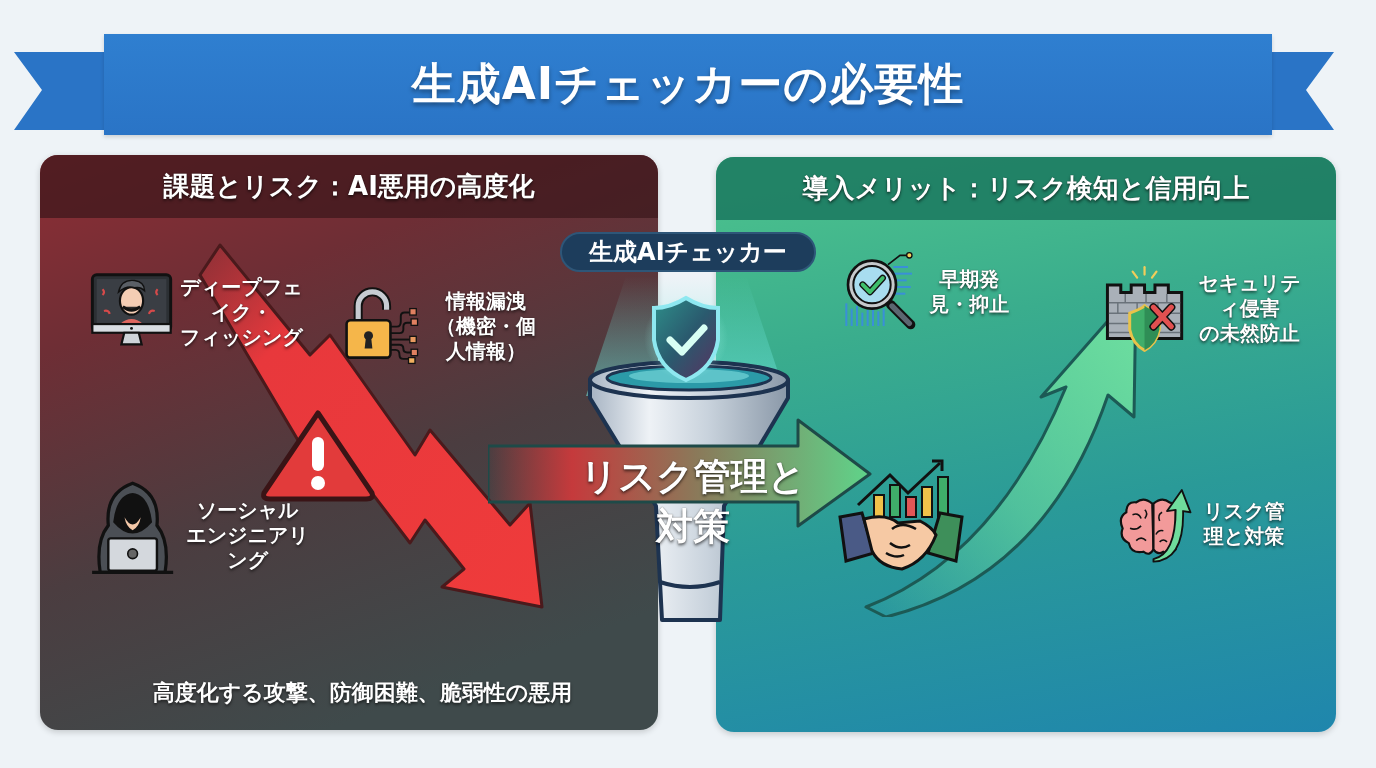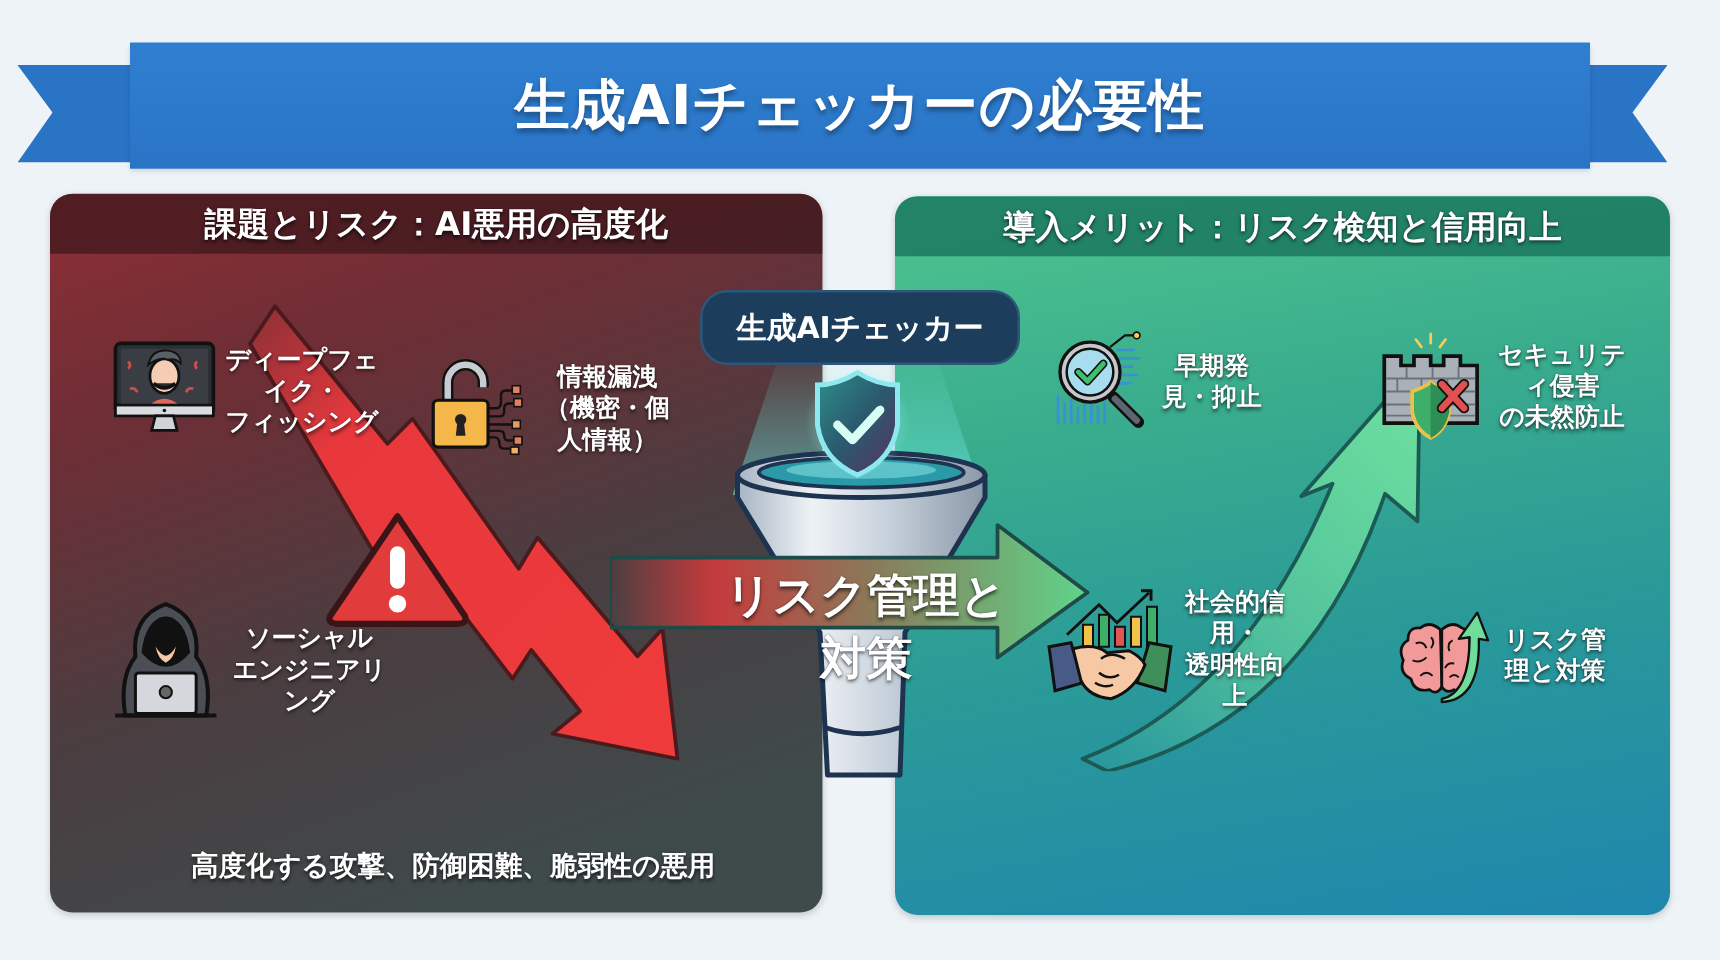--- a/index.html
+++ b/index.html
@@ -33,41 +33,41 @@
   }
   .panel.left {
     left: 40px; width: 618px;
     background: linear-gradient(160deg, #8e2e35 0%, #6e2e35 25%, #4b3d40 55%, #3f4a4b 85%);
   }
   .panel.right {
     left: 716px; width: 620px; top: 157px;
     background: linear-gradient(170deg, #4ec48d 0%, #3aad8d 30%, #2a9a98 60%, #1f86ad 100%);
   }
   .panel-header {
-    height: 48px; display: flex; align-items: center; justify-content: center;
+    height: 63px; display: flex; align-items: center; justify-content: center;
     color: #fff; font-size: 26px; font-weight: bold;
   }
   .panel.left .panel-header { background: rgba(60, 24, 28, 0.72); }
   .panel.right .panel-header { background: rgba(27, 120, 95, 0.85); }
   .panel-footer {
     position: absolute; bottom: 22px; left: 0; right: 0; text-align: center;
     color: #fff; font-size: 22px; font-weight: bold; margin-left: 27px;
   }
 
   
   .item { position: absolute; display: flex; flex-direction: row; align-items: center; }
   .item-label {
     color: #fff; font-size: 20px; font-weight: bold; text-align: center; line-height: 1.25;
     white-space: pre-line;
   }
   .item svg { display: block; }
 
   
   .center-badge {
-    position: absolute; left: 560px; top: 232px; width: 256px; height: 60px;
+    position: absolute; left: 560px; top: 232px; width: 256px; height: 40px;
     background: #1d3d5c; border-radius: 22px; border: 2px solid #2e5678;
     display: flex; align-items: center; justify-content: center;
     color: #fff; font-size: 24px; font-weight: bold;
   }
   .beam {
     position: absolute; left: 586px; top: 276px; width: 200px; height: 120px;
     background: linear-gradient(rgba(110,230,220,0.0), rgba(110,230,220,0.55));
     clip-path: polygon(20% 0, 80% 0, 100% 100%, 0 100%);
   }
   .big-arrow {
@@ -177,21 +177,21 @@
     <defs>
       <linearGradient id="greenfade" x1="0" y1="1" x2="1" y2="0">
         <stop offset="0" stop-color="#6fe0a0" stop-opacity="0"></stop>
         <stop offset="0.45" stop-color="#6fe0a0" stop-opacity="0.55"></stop>
         <stop offset="1" stop-color="#6fe0a0"></stop>
       </linearGradient>
     </defs>
     <path d="M10,330 Q140,280 210,110 L185,120 L280,12 L278,140 L252,118 Q190,300 30,340 Z" fill="url(#greenfade)" stroke="#1c5a55" stroke-width="3" stroke-linejoin="round"></path>
   </svg>
 
-  <div class="item" style="left:120px;top:85px;width:180px;">
+  <div class="item" style="left:120px;top:72px;width:180px;font-family:Liberation Serif, serif;">
     <svg width="130" height="126" viewBox="0 0 130 126">
       <g fill="#3a8fd8">
         <rect x="14" y="80" width="3" height="34"></rect>
           <rect x="22" y="88" width="3" height="26"></rect>
         <rect x="30" y="84" width="3" height="30"></rect>
           <rect x="38" y="94" width="3" height="20"></rect>
         <rect x="46" y="90" width="3" height="24"></rect>
           <rect x="54" y="86" width="3" height="28"></rect>
         <rect x="62" y="92" width="3" height="22"></rect>
           <rect x="70" y="88" width="3" height="26"></rect>
@@ -251,22 +251,20 @@
       <rect x="38" y="38" width="10" height="22" fill="#f1c24a" stroke="#111" stroke-width="2"></rect>
       <rect x="54" y="28" width="10" height="32" fill="#3fae6a" stroke="#111" stroke-width="2"></rect>
       <rect x="70" y="40" width="10" height="20" fill="#e05656" stroke="#111" stroke-width="2"></rect>
       <rect x="86" y="30" width="10" height="30" fill="#f1c24a" stroke="#111" stroke-width="2"></rect>
       <rect x="102" y="20" width="10" height="40" fill="#3fae6a" stroke="#111" stroke-width="2"></rect>
       <path d="M4,60 L26,56 L38,96 L10,104 Z" fill="#4a5a86" stroke="#111" stroke-width="3"></path>
       <path d="M126,60 L104,56 L92,96 L120,104 Z" fill="#3e8f5a" stroke="#111" stroke-width="3"></path>
       <path d="M28,62 Q50,56 62,66 L84,64 Q96,70 100,78 Q90,104 66,112 Q44,110 36,94 Z" fill="#f6c9a4" stroke="#111" stroke-width="3"></path>
       <path d="M56,72 Q66,64 80,72 M54,86 q10,8 20,2 M50,96 q10,6 18,2" stroke="#111" stroke-width="2.5" fill="none"></path>
     </svg>
-    <div class="item-label txt-shadow">社会的信用・
-透明性向上</div>
   </div>
 
   <div class="item" style="left:398px;top:304px;width:180px;">
     <svg width="130" height="126" viewBox="0 0 130 126">
       <path d="M62,30 Q48,18 36,28 Q20,26 20,44 Q6,52 14,70 Q8,86 24,94 Q28,112 48,108 Q58,116 64,104 Z" fill="#f29a9a" stroke="#111" stroke-width="3.5"></path>
       <path d="M64,30 Q78,18 90,28 Q100,30 100,44 L100,104 Q90,116 80,108 Q70,114 64,104 Z" fill="#f29a9a" stroke="#111" stroke-width="3.5"></path>
       <path d="M30,48 q10,-4 14,6 M26,70 q10,4 18,-4 M36,90 q8,-8 16,0 M50,40 q6,6 0,14 M78,44 q-8,4 -4,14 M80,74 q-8,-2 -12,6 M74,92 q6,-6 12,0" stroke="#111" stroke-width="2.5" fill="none"></path>
       <path d="M64,120 Q100,112 100,40 L86,42 L110,8 L124,44 L112,42 Q114,122 64,124 Z" fill="#6fdc9c" stroke="#111" stroke-width="3" stroke-linejoin="round"></path>
     </svg>
     <div class="item-label txt-shadow">リスク管理と対策</div>

